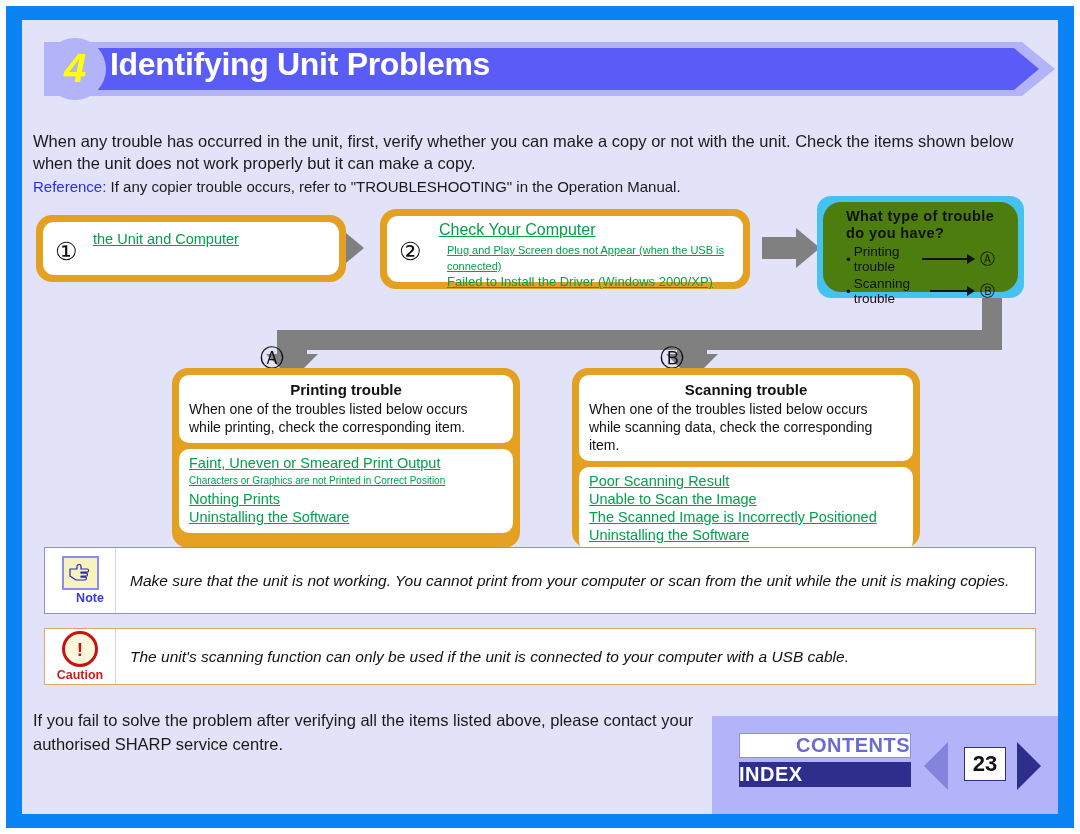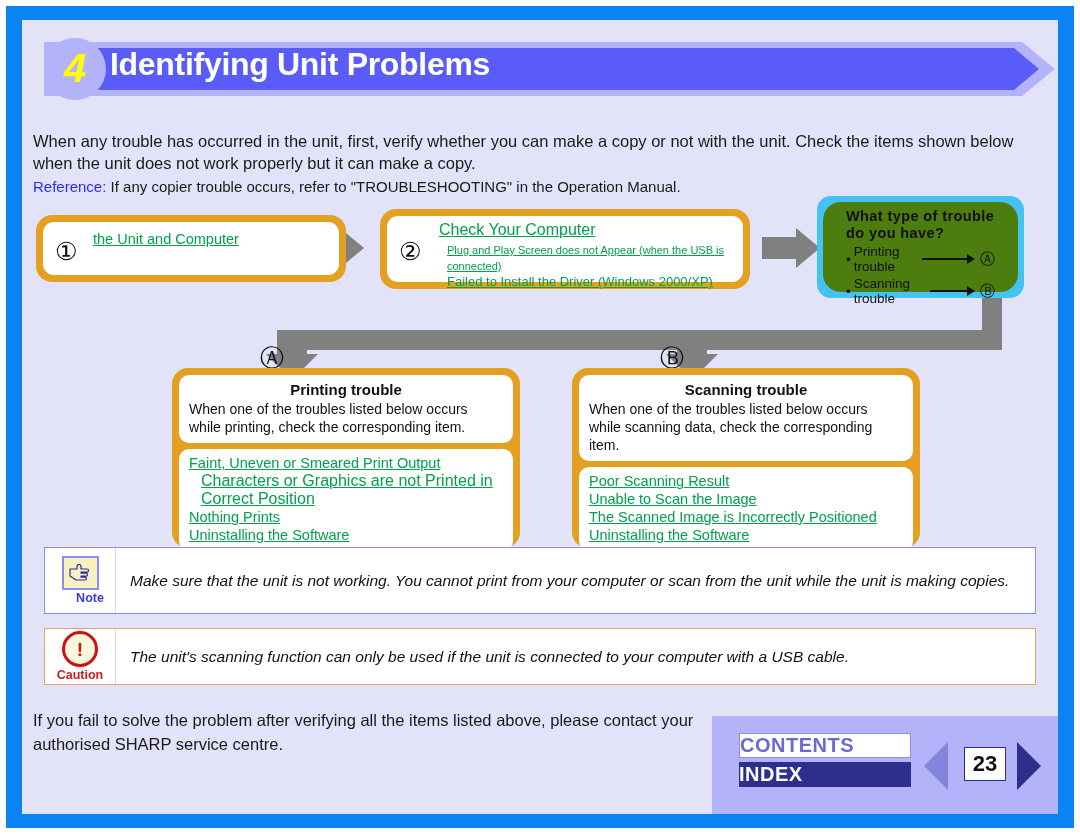--- a/index.html
+++ b/index.html
@@ -155,21 +155,21 @@
     box-sizing:border-box;padding:7px;
   }
   .tbox .panel{
     background:#ffffff;border-radius:10px;box-sizing:border-box;
     padding:5px 10px 7px 10px;
   }
   .tbox .panel.top{margin-bottom:6px;}
   .t-title{font-size:15px;font-weight:bold;color:#111;text-align:center;line-height:20px;}
   .t-desc{font-size:14px;color:#111;line-height:18px;}
   .t-links .lnk{font-size:14.5px;line-height:18px;}
-  .t-links .lnk.sm{font-size:16px;margin-left:12px;}
+  .t-links .lnk.sm{font-size:10px;}
 
   .boxA{left:150px;top:348px;width:348px;height:180px;}
   .boxB{left:550px;top:348px;width:348px;height:180px;}
 
   
   .notebox{
     position:absolute;left:22px;top:527px;width:992px;height:67px;
     background:#ffffff;border:1px solid #8c8cf0;box-sizing:border-box;
     display:flex;
   }
@@ -206,21 +206,21 @@
     position:absolute;left:11px;top:688px;width:680px;
     font-size:16.5px;color:#1a1a1a;line-height:24px;
   }
   .navpanel{
     position:absolute;left:690px;top:696px;width:346px;height:98px;
     background:#b3b3fa;
   }
   .btn-contents{
     position:absolute;left:717px;top:713px;width:172px;height:25px;
     background:#ffffff;border:1px solid #8c8cf0;box-sizing:border-box;
-    color:#6a6ad0;font-size:20px;font-weight:bold;text-align:left;
+    color:#6a6ad0;font-size:20px;font-weight:bold;text-align:right;
     line-height:23px;letter-spacing:0.5px;
   }
   .btn-index{
     position:absolute;left:717px;top:742px;width:172px;height:25px;
     background:#2e2e8c;box-sizing:border-box;
     color:#ffffff;font-size:20px;font-weight:bold;
     line-height:25px;letter-spacing:0.5px;
   }
   .nav-prev{
     position:absolute;left:902px;top:722px;width:0;height:0;

